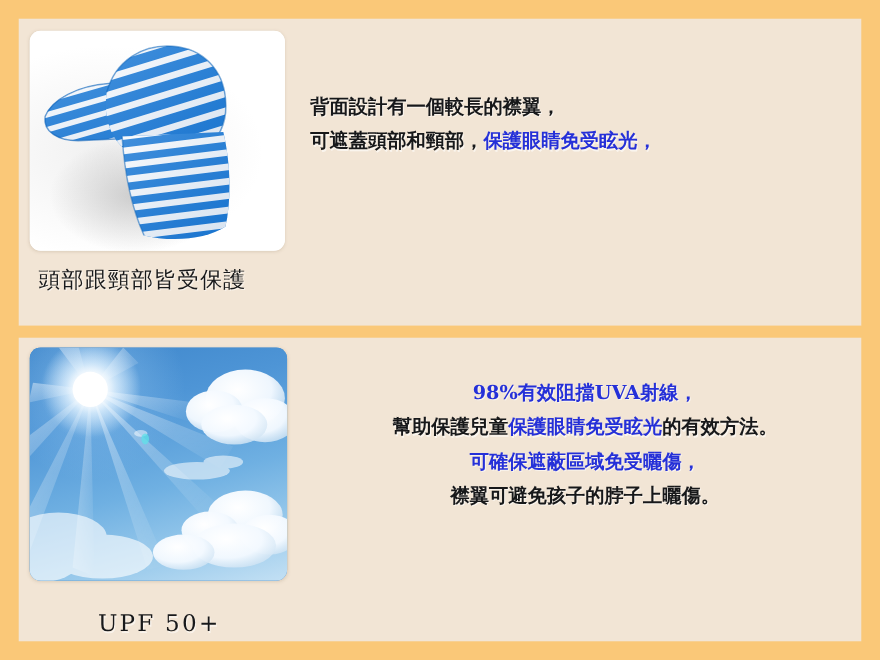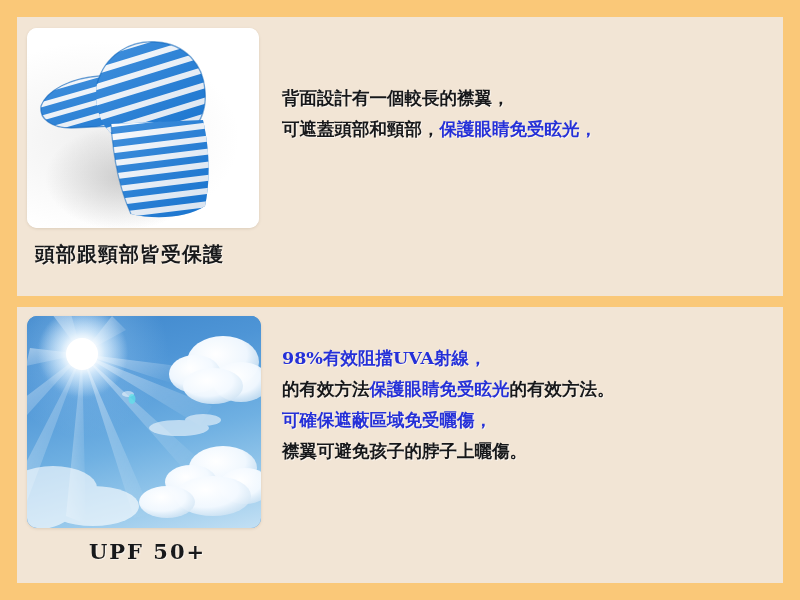--- a/index.html
+++ b/index.html
@@ -72,46 +72,46 @@
     inset: 0;
     background:
       radial-gradient(circle at 24% 17%, rgba(255,255,255,1) 0%, rgba(255,255,255,0.95) 4%, rgba(216,238,255,0.75) 9%, rgba(150,200,240,0.28) 18%, rgba(120,180,230,0) 34%),
       linear-gradient(165deg, #3E86CB 0%, #4E95D6 28%, #6FB0E2 58%, #9BCBEC 82%, #C3E0F4 100%);
   }
 
   
   .caption {
     position: absolute;
     font-family: "DejaVu Serif", "Liberation Serif", serif;
-    font-weight: bold;
+    font-weight: normal;
     color: #18191B;
     text-shadow: 1px 1px 0 rgba(255,255,255,0.55);
     white-space: nowrap;
   }
   .caption-hat {
     left: 18px;
     top: 224px;
     font-size: 20px;
     letter-spacing: 1px;
   }
   .caption-upf {
     left: 72px;
-    top: 232px;
+    top: 248px;
     font-size: 21px;
     letter-spacing: 2px;
   }
 
   
   .copy {
     position: absolute;
     left: 265px;
     width: 500px;
   }
   .copy-top    { top: 66px; }
-  .copy-bottom { top: 36px; }
+  .copy-bottom { top: 36px; text-align: center; }
 
   .line {
     font-family: "DejaVu Serif", "Liberation Serif", serif;
     font-weight: bold;
     font-size: 17.5px;
     line-height: 31px;
     color: #17181A;
     white-space: nowrap;
     text-shadow: 1px 1px 0 rgba(255,255,255,0.6);
   }
@@ -293,21 +293,21 @@
       </div>
     </div>
 
     <div class="caption caption-upf">UPF  50+</div>
 
     <div class="copy copy-bottom">
       <div class="line all-hl">
         <span class="hl">98%有效阻擋UVA射線，</span>
       </div>
       <div class="line">
-        <span class="plain">的有效方法</span><span class="hl">保護眼睛免受眩光</span><span class="plain">的有效方法。</span>
+        <span class="plain">幫助保護兒童</span><span class="hl">保護眼睛免受眩光</span><span class="plain">的有效方法。</span>
       </div>
       <div class="line all-hl">
         <span class="hl">可確保遮蔽區域免受曬傷，</span>
       </div>
       <div class="line">
         <span class="plain">襟翼可避免孩子的脖子上曬傷。</span>
       </div>
     </div>
   </div>
 

